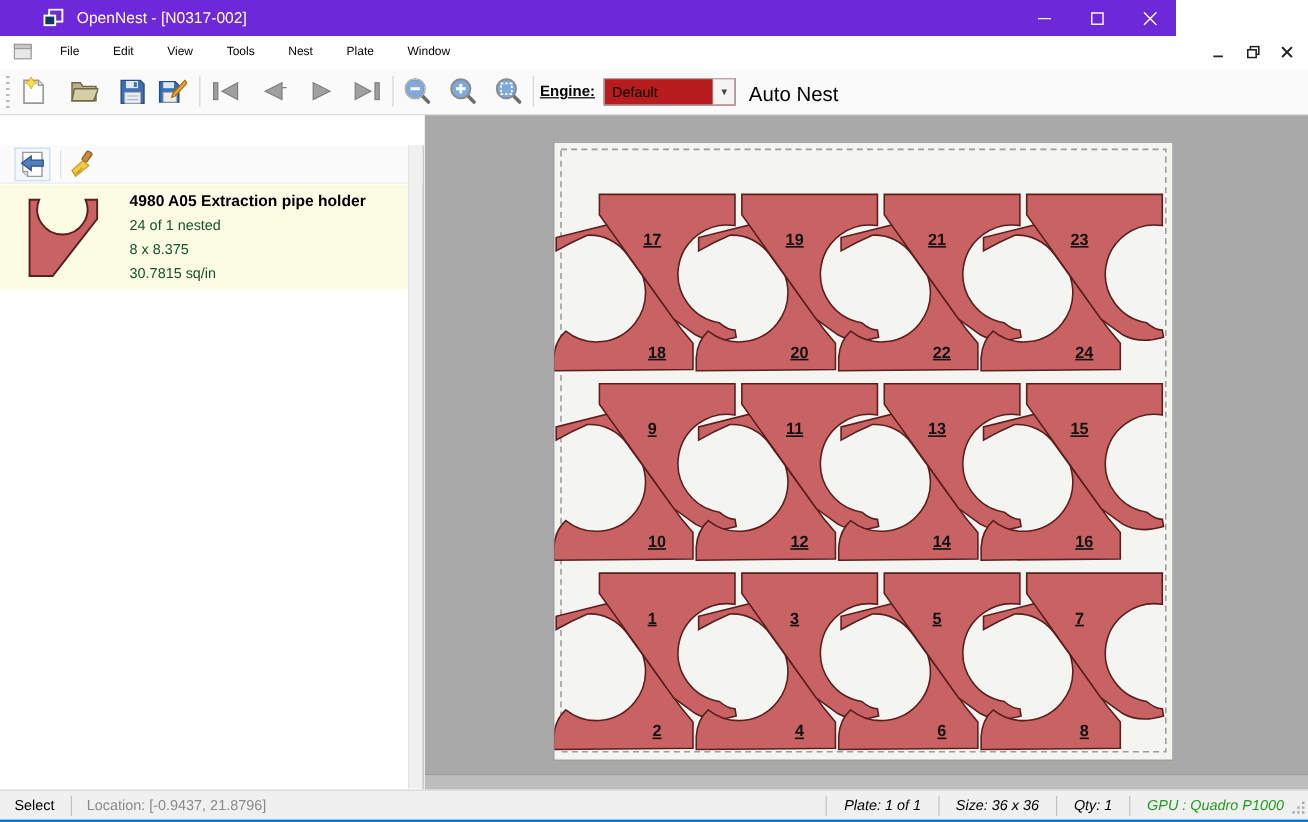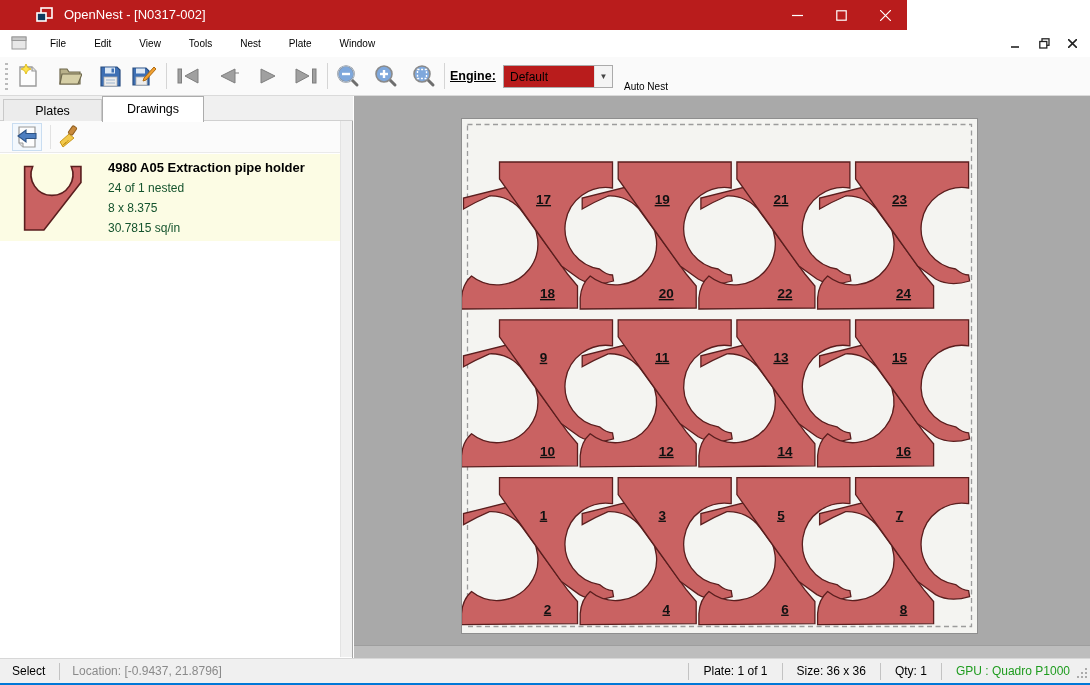--- a/index.html
+++ b/index.html
@@ -1,21 +1,21 @@
 <!DOCTYPE html>
 <html><head>
 <meta charset="utf-8">
 <style>
   * { margin:0; padding:0; box-sizing:border-box; }
   html,body { width:1090px; height:685px; overflow:hidden; }
   body { font-family:"Liberation Sans","DejaVu Sans",sans-serif; font-size:12px; position:relative; background:#fff; }
   #app { position:absolute; inset:0; width:1090px; height:685px; }
 
   
-  .titlebar { position:absolute; left:0; top:0; width:907px; height:30px; background:#b91c1c; color:#fff; }
+  .titlebar { position:absolute; left:0; top:0; width:980px; height:30px; background:#6d28d9; color:#fff; }
   .title-icon { position:absolute; left:36px; top:7px; width:18px; height:16px; }
   .title-text { position:absolute; left:64px; top:7px; font-size:13px; color:#fff; white-space:nowrap; }
   .winbtn { position:absolute; top:0; width:44px; height:30px; display:flex; align-items:center; justify-content:center; }
   .winbtn svg { display:block; }
   .btn-min { right:88px; } .btn-max { right:44px; } .btn-close { right:0; }
 
   
   .menubar { position:absolute; left:0; top:30px; width:1090px; height:27px; background:#fff; display:flex; align-items:center; }
   .mdi-doc-icon { position:absolute; left:11px; top:6px; width:16px; height:14px; }
   .menu-items { position:absolute; left:36px; top:0; height:27px; display:flex; align-items:center; }
@@ -27,21 +27,21 @@
   .toolbar { position:absolute; left:0; top:57px; width:1090px; height:39px; background:#FAFAFA; border-bottom:1px solid #DADADA; }
   .tb-grip { position:absolute; left:5px; top:6px; width:3px; height:27px;
              background-image:repeating-linear-gradient(#bbb 0 2px, transparent 2px 5px); }
   .tb-btn { position:absolute; top:5px; width:28px; height:28px; display:flex; align-items:center; justify-content:center; }
   .tb-sep { position:absolute; top:6px; width:1px; height:26px; background:#D5D5D5; }
   .engine-label { position:absolute; left:450px; top:12px; font-weight:bold; font-size:12.5px;text-decoration:underline; }
   .engine-combo { position:absolute; left:503px; top:8px; width:110px; height:23px; background:#b91c1c; border:1px solid #ABABAB; }
   .engine-value { position:absolute; left:6px; top:4px; font-size:12px; color:#000; }
   .combo-arrow { position:absolute; right:0; top:0; width:18px; height:21px; background:#F4F4F4; border-left:1px solid #E0E0E0;
                  display:flex; align-items:center; justify-content:center; color:#444; font-size:8px; }
-  .autonest { position:absolute; left:624px; top:12px; font-size:10px; color:#000;margin-top:12px; }
+  .autonest { position:absolute; left:624px; top:12px; font-size:17px; color:#000; }
 
   
   .tabstrip { position:absolute; left:0; top:96px; width:353px; height:25px; background:#F0F0F0; border-bottom:1px solid #D0D0D0; }
   .tab { position:absolute; text-align:center; font-size:12.5px; cursor:default; }
   .tab-plates { left:3px; top:3px; width:99px; height:22px; line-height:22px; background:#ECECEC; border:1px solid #C9C9C9; border-bottom:none; }
   .tab-drawings { left:102px; top:0px; width:102px; height:26px; line-height:24px; background:#fff; border:1px solid #ACACAC; border-bottom:none; z-index:2; }
   .panel { position:absolute; left:0; top:121px; width:353px; height:537px; background:#fff; border-right:1px solid #A6A6A6; }
   .panel-toolbar { position:absolute; left:0; top:0; width:352px; height:32px; background:#FBFBFB; border-bottom:1px solid #EAEAEA; }
   .pt-btn { position:absolute; top:2px; width:30px; height:28px; display:flex; align-items:center; justify-content:center; }
   .pt-btn1 { left:12px; border:1px solid #C9DDF1; background:#F3F8FD; }
@@ -61,21 +61,21 @@
   .scrollband { position:absolute; left:0; bottom:0; width:736px; height:13px; background:#BDBDBD; border-top:1px solid #9E9E9E; }
 
   
   .statusbar { position:absolute; left:0; top:658px; width:1090px; height:25px; background:#F0F0F0; border-top:1px solid #D7D7D7;
                display:flex; align-items:center; font-size:12px; }
   .sb-left { display:flex; align-items:center; height:100%; }
   .sb-mode { padding:0 14px 0 12px; color:#000; }
   .sb-sep { width:1px; height:17px; background:#C3C3C3; }
   .sb-loc { padding:0 12px; color:#8A8A8A; }
   .sb-right { margin-left:auto; display:flex; align-items:center; height:100%; }
-  .sb-item { padding:0 14px; color:#000; white-space:nowrap; }
+  .sb-item { padding:0 14px; color:#000; white-space:nowrap;font-style:italic; }
   .sb-gpu { color:#1F9C1F; padding-right:20px; }
   .grip { position:absolute; right:2px; bottom:4px; width:12px; height:12px; }
   .bluebar { position:absolute; left:0; top:683px; width:1090px; height:2px; background:#0078D7; }
 </style>
 </head>
 <body>
 
 <div id="app">
 
   <div class="titlebar">
@@ -224,24 +224,20 @@
     <div class="tb-sep" style="left:444px"></div>
 
     <span class="engine-label">Engine:</span>
     <div class="engine-combo">
       <span class="engine-value">Default</span>
       <span class="combo-arrow">▼</span>
     </div>
     <span class="autonest">Auto Nest</span>
   </div>
 
-  <div class="tabstrip">
-    <div class="tab tab-plates">Plates</div>
-    <div class="tab tab-drawings">Drawings</div>
-  </div>
 
   <div class="panel">
     <div class="panel-toolbar">
       <div class="pt-btn pt-btn1">
         <svg width="24" height="24" viewBox="0 0 24 24">
           <path d="M4,2 L20,2 L20,22 L8,22 L4,18 Z" fill="#FDFDFD" stroke="#9A9A9A" stroke-width="1.2"></path>
           <path d="M8,22 L8,18 L4,18" fill="#E4E4E4" stroke="#9A9A9A" stroke-width="1"></path>
           <path d="M3,11 L11,5 L11,8.5 L21,8.5 L21,13.5 L11,13.5 L11,17 Z" fill="#4E7FC0" stroke="#2D5385" stroke-width="1.1"></path>
         </svg>
       </div>

